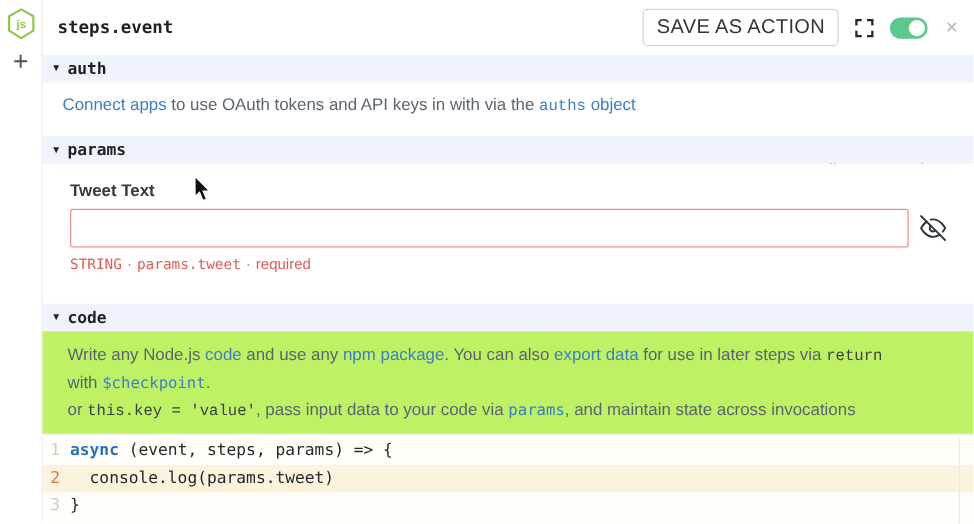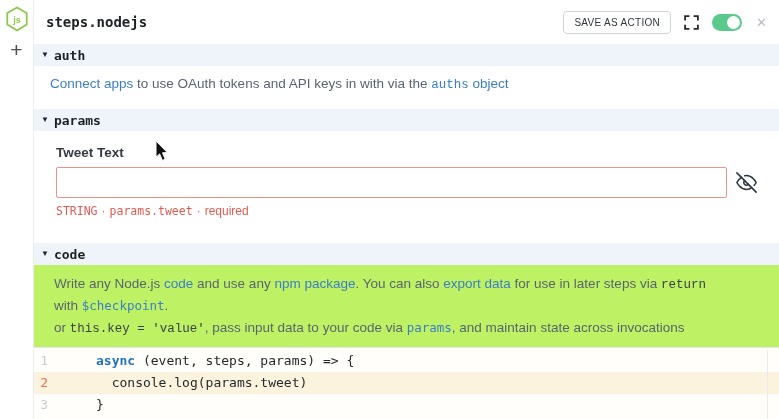--- a/index.html
+++ b/index.html
@@ -11,21 +11,21 @@
   .leftrail { position:absolute; left:0; top:0; bottom:0; width:34px; background:#fff; border-right:1px solid #ebedf0; display:flex; flex-direction:column; align-items:center; }
   .node-icon { margin-top:6px; width:24px; height:26px; }
   .add-btn { margin-top:8px; border:none; background:transparent; font-size:21px; line-height:20px; color:#4a5056; cursor:pointer; font-family:"Liberation Sans",sans-serif; }
 
   
   .main { position:absolute; left:34px; top:0; right:0; bottom:0; display:flex; flex-direction:column; }
 
   .hdr { height:44px; display:flex; align-items:center; padding:0 10px 0 12px; }
   .hdr-title { font-family:"DejaVu Sans Mono","Liberation Mono",monospace; font-weight:bold; font-size:14px; color:#1c2126; }
   .hdr-right { margin-left:auto; display:flex; align-items:center; gap:12px; }
-  .save-btn { background:#fff; border:1px solid #d0d5da; border-radius:4px; font-size:10px; letter-spacing:.3px; color:#30363c; padding:5px 10px; font-family:"Liberation Sans",sans-serif; cursor:pointer; }
+  .save-btn { background:#fff; border:1px solid #d0d5da; border-radius:4px; font-size:16px; letter-spacing:.3px; color:#30363c; padding:5px 10px; font-family:"Liberation Sans",sans-serif; cursor:pointer; }
   .fs-icon { display:inline-flex; cursor:pointer; }
   .toggle { position:relative; width:30px; height:17px; border-radius:9px; background:#5bc88c; display:inline-block; cursor:pointer; }
   .toggle .knob { position:absolute; top:2px; right:2px; width:13px; height:13px; border-radius:50%; background:#fff; }
   .close-x { font-size:13px; color:#b3bac1; cursor:pointer; padding:0 2px; }
 
   
   .band { height:22px; background:#eef4f9; display:flex; align-items:center; padding:0 10px 0 7px; cursor:pointer; }
   .tri { font-size:8px; color:#1c2126; margin-right:5px; line-height:1; }
   .band-title { font-family:"DejaVu Sans Mono","Liberation Mono",monospace; font-weight:bold; font-size:13px; color:#1c2126; }
   .band-link { margin-left:auto; font-size:13px; color:#3b7ec6; cursor:pointer; text-decoration:none;margin-top:31px; }
@@ -50,21 +50,21 @@
   .desc-line { height:22px; line-height:22px; white-space:pre; }
   .desc .mono { color:#3a4149; }
   .link-mono { font-family:"DejaVu Sans Mono","Liberation Mono",monospace; font-size:12.5px; color:#3b7ec6; text-decoration:none; cursor:pointer; }
 
   .editor { flex:1; border-top:1px solid #e4e7ea; background:#fffefa; padding-top:2px; font-family:"DejaVu Sans Mono","Liberation Mono",monospace; font-size:13px; cursor:text; position:relative; }
   .code-row { display:flex; height:22px; line-height:22px; white-space:pre; }
   .code-row.active { background:#fbf3dd; }
   .gutter { width:12px; text-align:right; color:#c6cbd1; flex:none; margin-left:2px; }
   .code-row.active .gutter { color:#e7714d; }
   .code-text { margin-left:8px; color:#24292e; }
-  .kw { color:#2273bb; font-weight:bold;margin-left:40px; }
+  .kw { color:#2273bb; font-weight:bold; }
   .editor-right-line { position:absolute; right:11px; top:2px; bottom:0; width:1px; background:#e8eaec; }
 
   .cursor { position:absolute; left:155px; top:141px; width:15px; height:21px; pointer-events:none; z-index:10; }
 </style>
 </head>
 <body>
 
 <div class="stage">
 
   <div class="leftrail">
@@ -73,21 +73,21 @@
         <polygon points="12,1.5 21.7,7 21.7,18.5 12,24.5 2.3,18.5 2.3,7" fill="none" stroke="#8cc84b" stroke-width="1.8" stroke-linejoin="round"></polygon>
         <text x="12" y="16.5" text-anchor="middle" font-family="Liberation Sans, sans-serif" font-size="9" font-weight="bold" fill="#8cc84b">js</text>
       </svg>
     </div>
     <button class="add-btn">+</button>
   </div>
 
   <div class="main">
 
     <div class="hdr">
-      <div class="hdr-title">steps.nodejs</div>
+      <div class="hdr-title">steps.event</div>
       <div class="hdr-right">
         <button class="save-btn">SAVE AS ACTION</button>
         <span class="fs-icon">
           <svg width="17" height="17" viewBox="0 0 24 24" fill="none" stroke="#24292e" stroke-width="2.6">
             <path d="M3 9 V3 H9"></path>
               <path d="M15 3 H21 V9"></path>
               <path d="M21 15 V21 H15"></path>
               <path d="M9 21 H3 V15"></path>
           </svg>
         </span>

